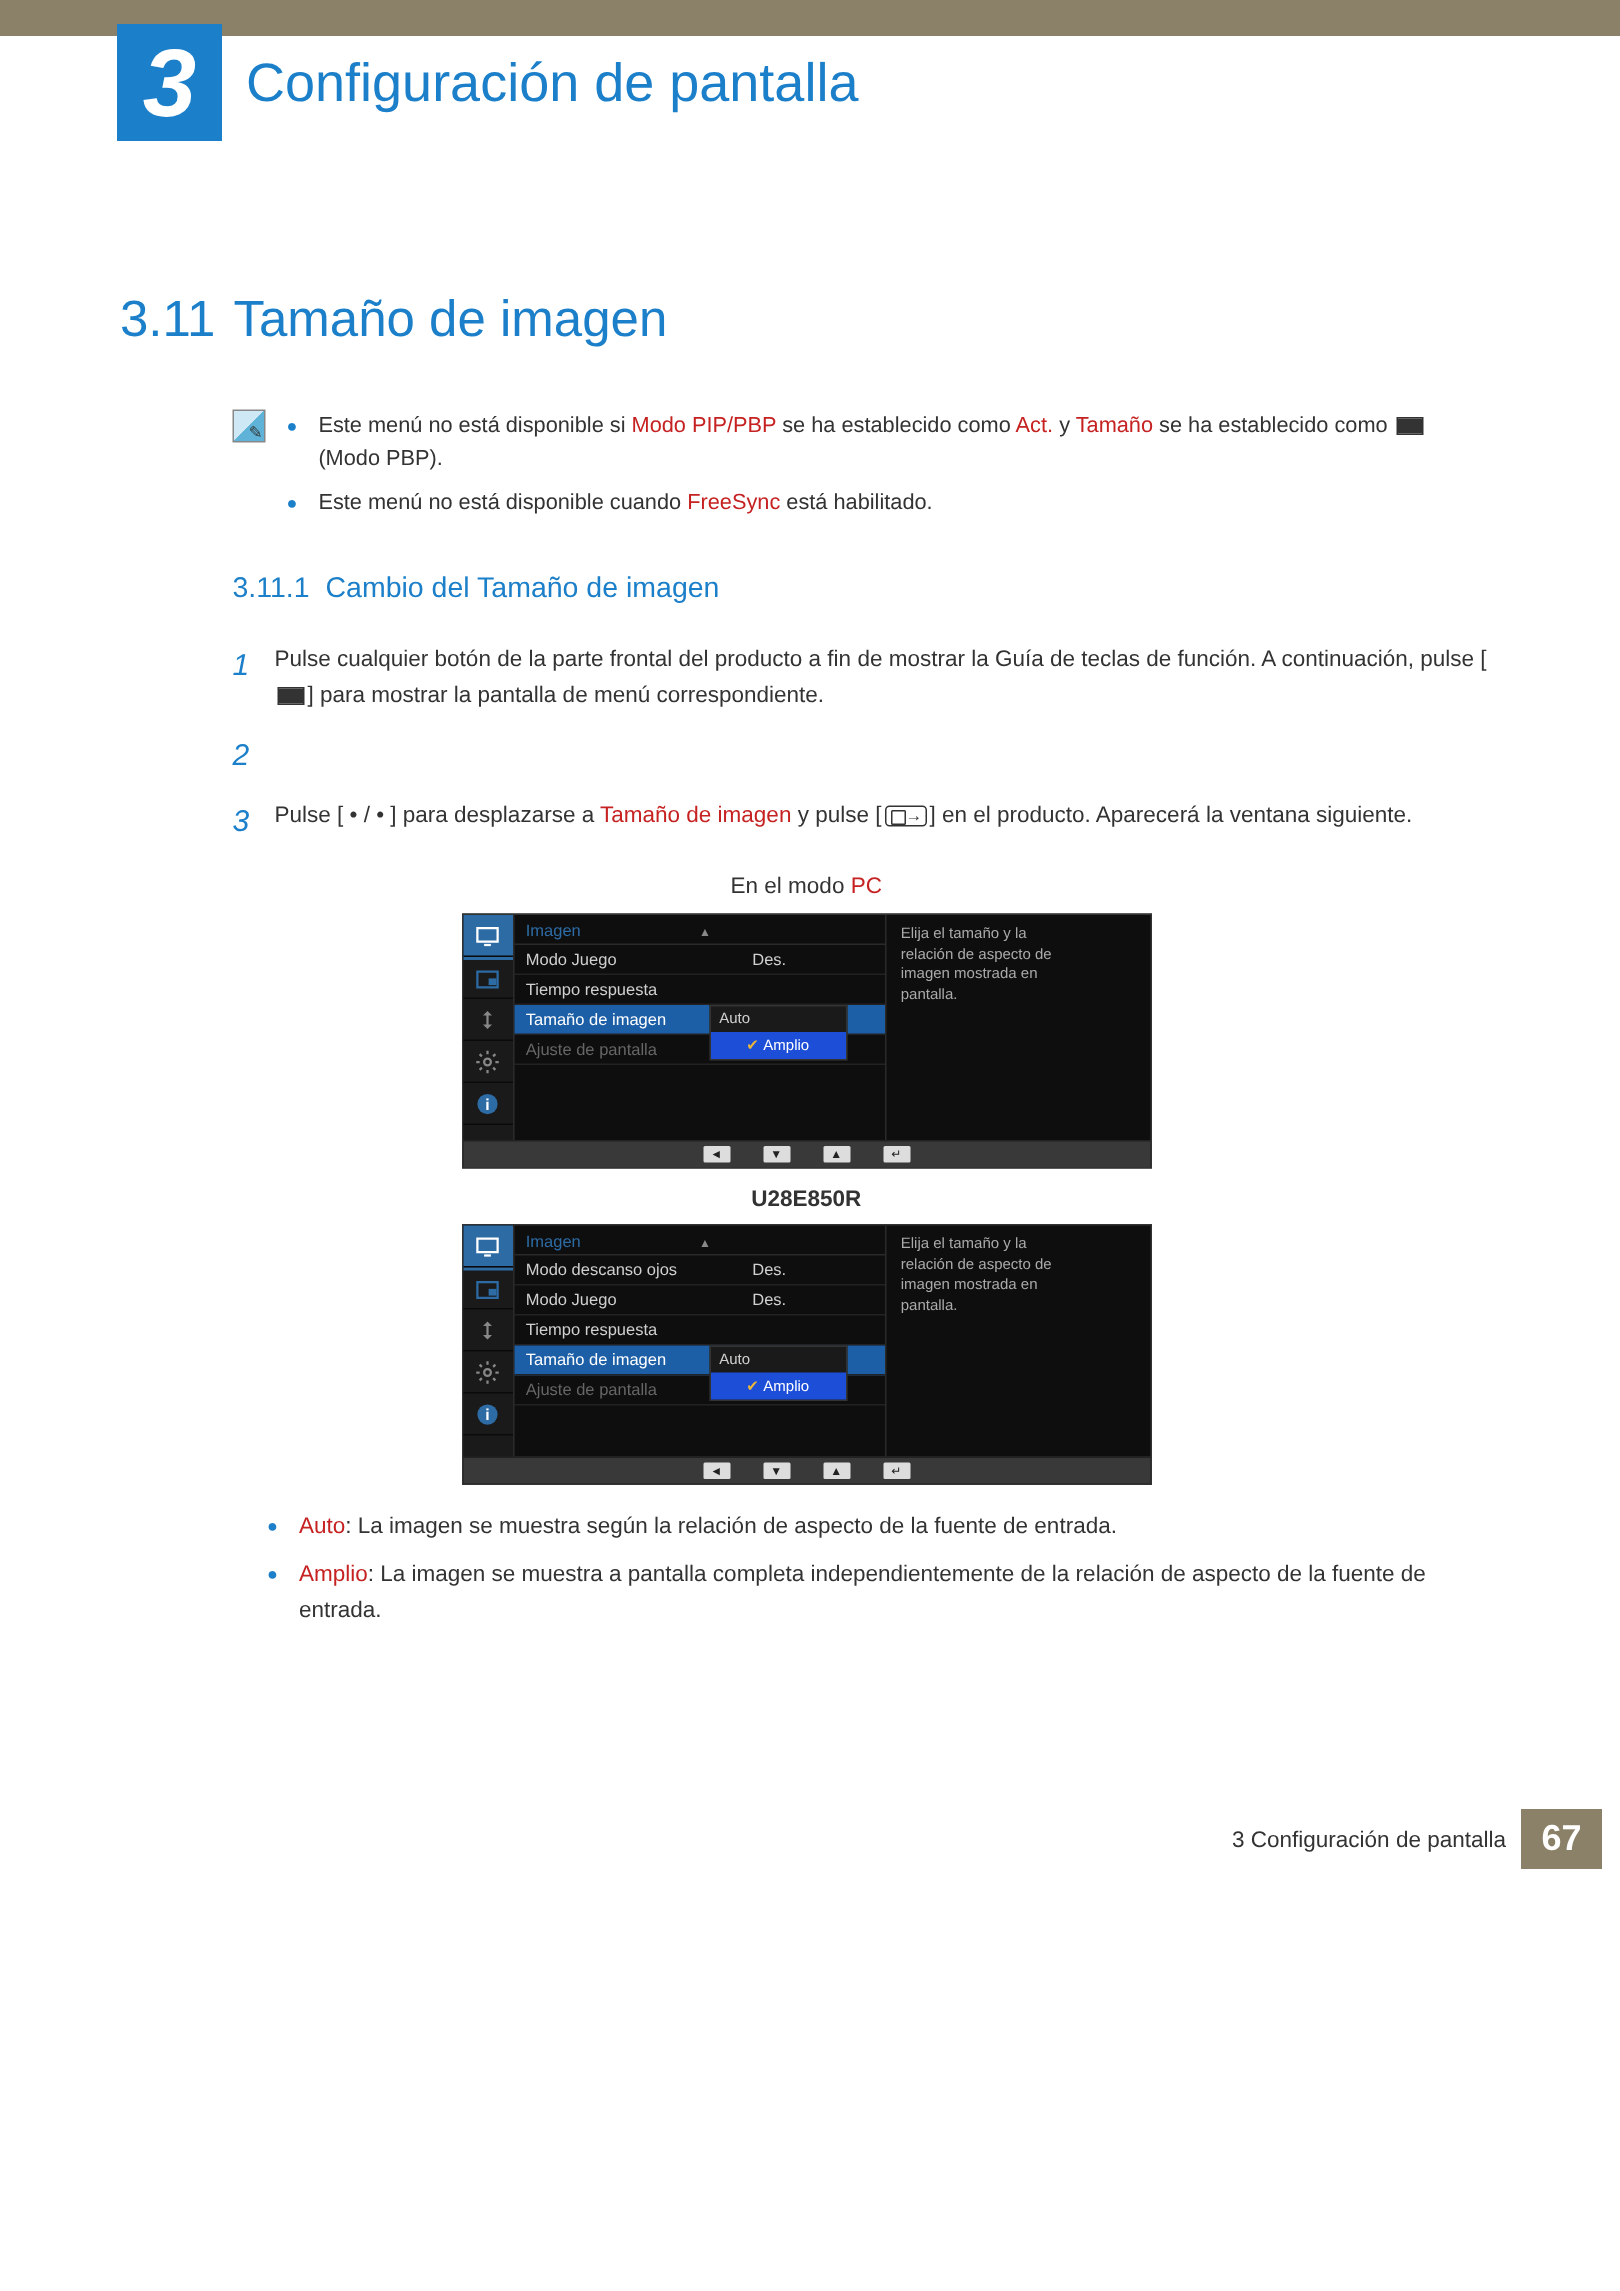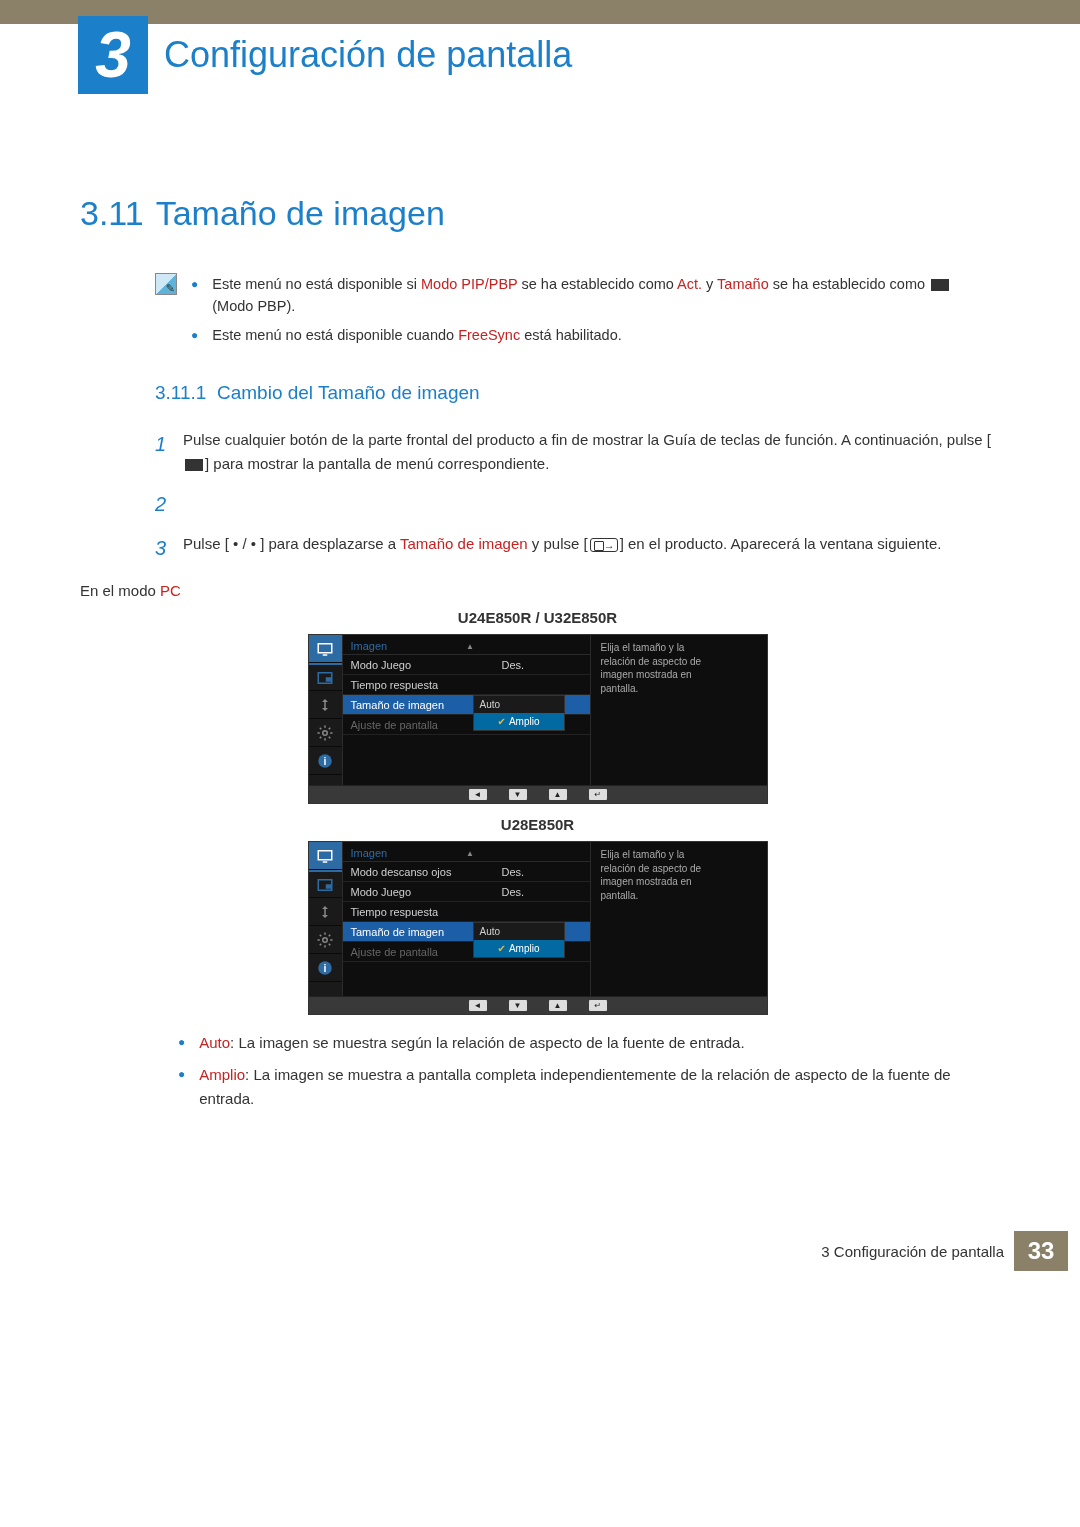--- a/index.html
+++ b/index.html
@@ -69,21 +69,21 @@
 }
 .steps { list-style: none; margin-left: 75px; }
 .steps li { display: flex; font-size: 15px; line-height: 1.6; margin-bottom: 12px; }
 .step-num { color: #1b7fc9; font-style: italic; font-size: 20px; width: 28px; flex-shrink: 0; }
 .btn-icon {
   display: inline-block; width: 28px; height: 14px; border: 1.5px solid #333;
   border-radius: 3px; vertical-align: middle; position: relative; margin: 0 2px;
 }
 .btn-icon::before { content: ""; position: absolute; left: 3px; top: 2px; width: 8px; height: 8px; border: 1.3px solid #333; border-radius: 1px; }
 .btn-icon::after { content: "→"; position: absolute; right: 2px; top: -2px; font-size: 11px; }
-.center-label { text-align: left; font-size: 15px; margin: 18px 0 10px; }
+.center-label { text-align: center; font-size: 15px; margin: 18px 0 10px; }
 .model-label { text-align: center; font-size: 15px; font-weight: bold; margin: 8px 0 8px; }
 .osd-wrap { display: flex; justify-content: center; margin-bottom: 12px; }
 .osd {
   width: 460px; background: #0e0e0e; border: 1px solid #333;
   font-size: 11px; color: #d0d0d0;
 }
 .osd-main { display: flex; }
 .osd-side { width: 34px; background: #1a1a1a; border-right: 1px solid #2a2a2a; display: flex; flex-direction: column; }
 .side-ico {
   height: 28px; display: flex; align-items: center; justify-content: center;
@@ -100,21 +100,21 @@
 .menu-row.sel { background: #1d5fa6; color: #fff; }
 .menu-row.dim { color: #666; }
 .menu-row .label { flex: 1; }
 .menu-row .val { width: 80px; text-align: left; }
 .dropdown-area { position: relative; }
 .dropdown {
   position: absolute; left: 130px; top: 0; width: 92px;
   background: #1a1a1a; border: 1px solid #333;
 }
 .dd-item { padding: 3px 6px; font-size: 10px; }
-.dd-item.sel { background: #0369a1; color: #fff; padding-left: 24px; }
+.dd-item.sel { background: #1d4ed8; color: #fff; padding-left: 24px; }
 .dd-check { color: #e8b63a; margin-right: 3px; }
 .osd-desc { width: 130px; padding: 6px 10px; font-size: 10px; color: #aaa; line-height: 1.35; }
 .osd-footer {
   background: #393939; height: 18px; display: flex; justify-content: center;
   align-items: center; gap: 22px; border-top: 1px solid #222;
 }
 .nav-btn {
   width: 18px; height: 11px; background: #ddd; color: #222;
   display: flex; align-items: center; justify-content: center;
   font-size: 8px; border-radius: 1px;
@@ -186,21 +186,20 @@
     <li>
       <span class="step-num">3</span>
       <span><span>Pulse [ • / • ] para desplazarse a </span><span class="bold red">Tamaño de imagen</span><span> y pulse [</span><span class="btn-icon"></span><span>] en el producto. Aparecerá la ventana siguiente.</span></span>
     </li>
   </ol>
 
   <p class="center-label">
     <span>En el modo </span><span class="bold red">PC</span>
   </p>
 
-  <p class="model-label">U24E850R / U32E850R</p>
 
   <div class="osd-wrap">
     <div class="osd">
       <div class="osd-main">
         <div class="osd-side">
           <div class="side-ico active">
               <svg viewBox="0 0 24 24">
                 <rect x="3" y="5" width="18" height="12" fill="none" stroke="#fff" stroke-width="2"></rect>
                 <rect x="9" y="19" width="6" height="2" fill="#fff"></rect>
               </svg>
@@ -353,14 +352,14 @@
     <li>
       <span class="dot">●</span>
       <span><span class="bold red">Amplio</span><span>: La imagen se muestra a pantalla completa independientemente de la relación de aspecto de la fuente de entrada.</span></span>
     </li>
   </ul>
 
 </div>
 
 <div class="page-footer">
   <span class="footer-text">3 Configuración de pantalla</span>
-  <div class="page-num">33</div>
+  <div class="page-num">67</div>
 </div>
 
 </body></html>

